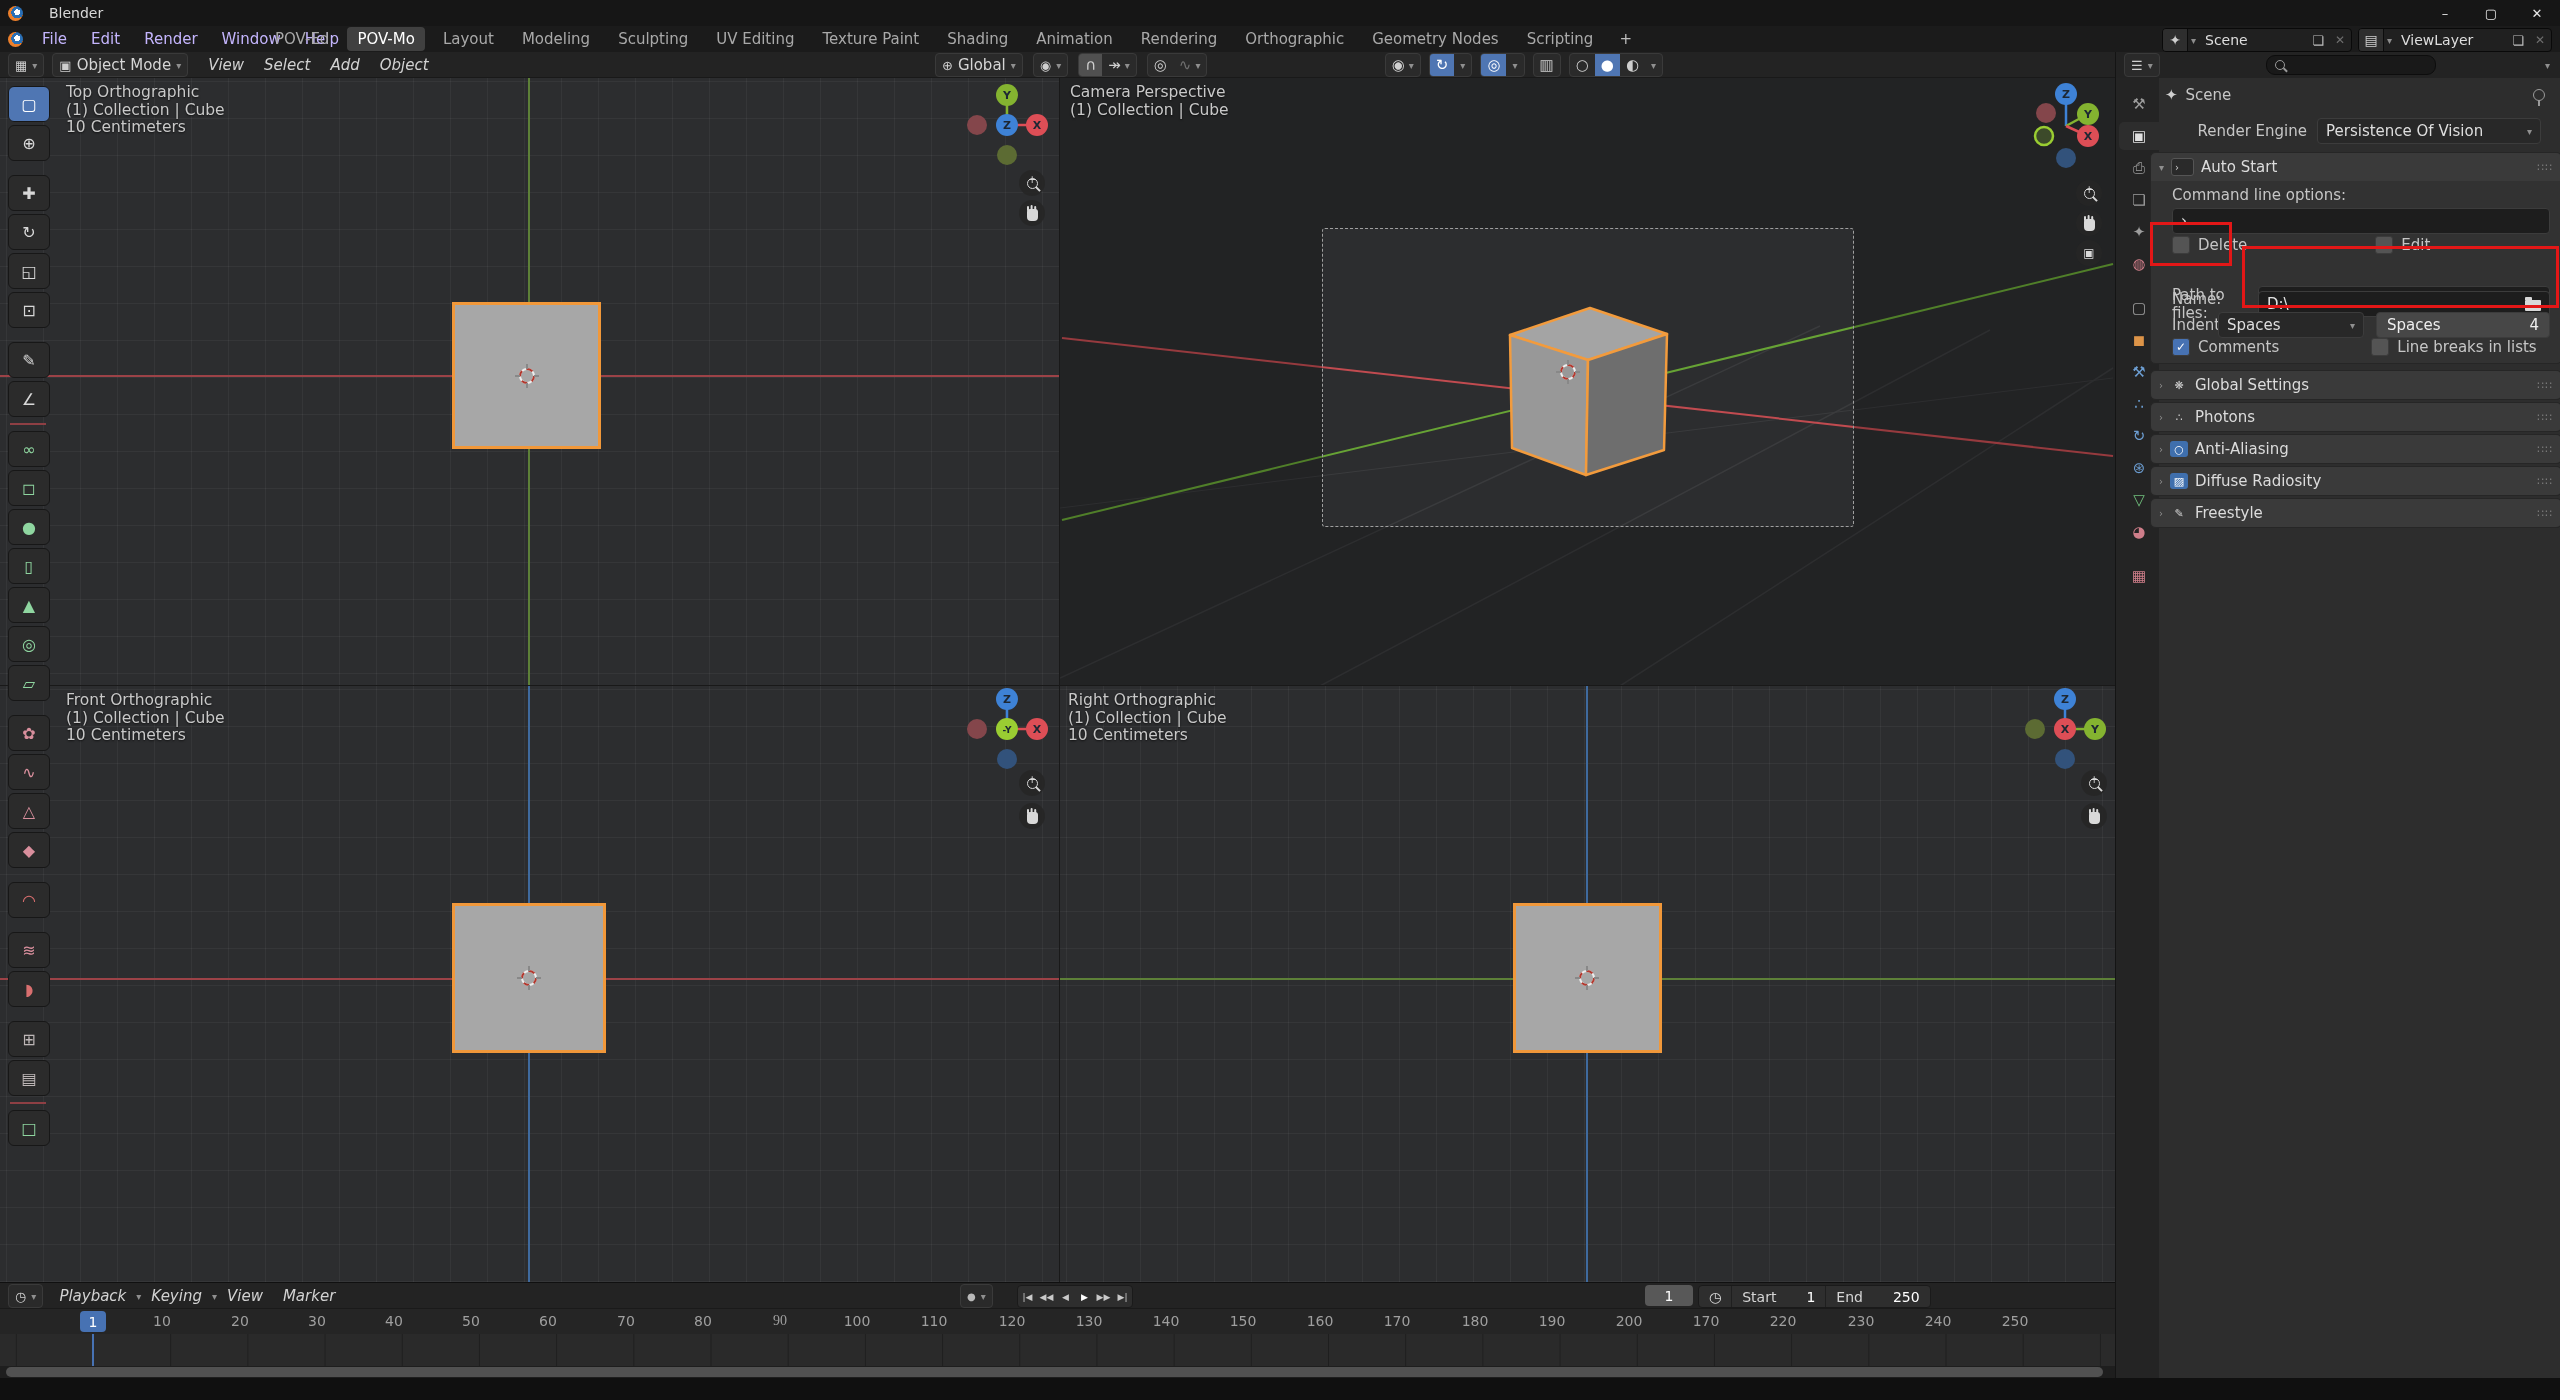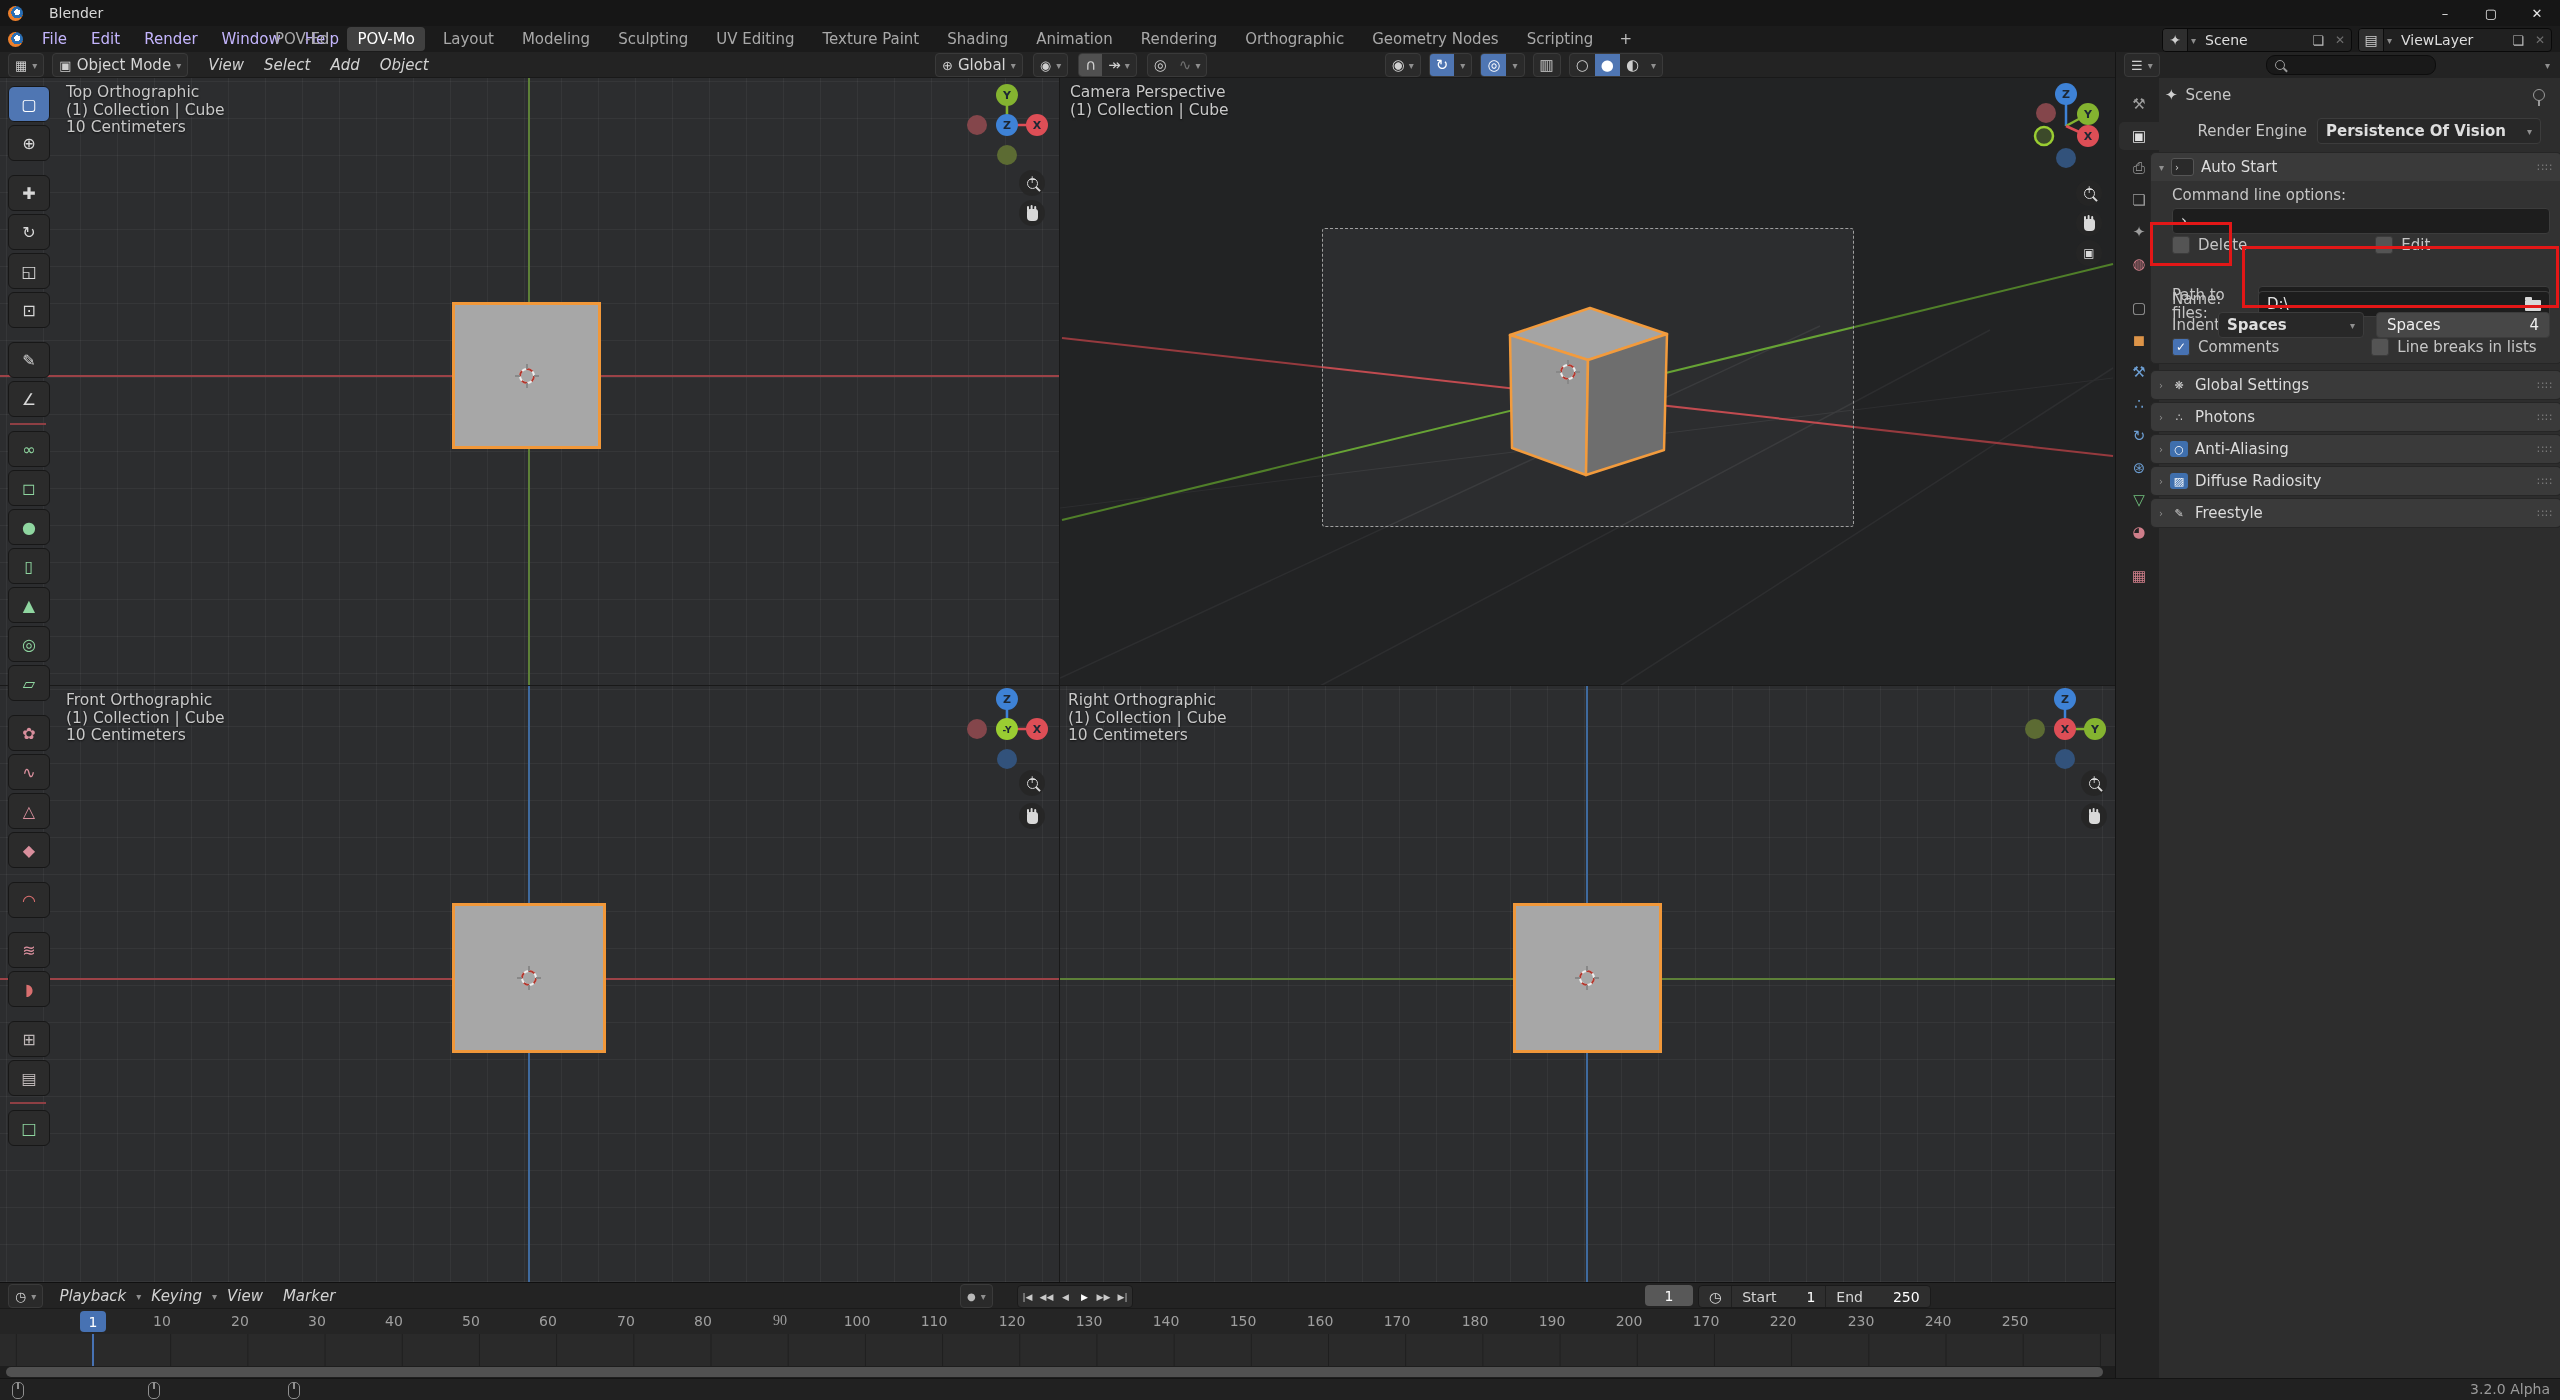--- a/index.html
+++ b/index.html
@@ -130,21 +130,21 @@
   .props-rail{position:absolute;left:2116px;top:78px;width:43px;height:1300px;background:#242424;}
   .ptab{position:absolute;left:3px;width:40px;height:28px;display:flex;align-items:center;justify-content:center;
         font-size:15px;color:#9d9d9d;border-radius:5px 0 0 5px;}
   .ptab.active{background:#2d2d2d;color:#e0e0e0;}
   .pt-blue{color:#6d9fd4;} .pt-orange{color:#dd9448;} .pt-green{color:#6fbf7c;} .pt-pink{color:#cf7e8a;}
   .props-content{position:absolute;left:2159px;top:78px;width:401px;height:1300px;background:#2d2d2d;}
   .prow{position:absolute;display:flex;align-items:center;font-size:15px;color:#c6c6c6;}
   .field{background:#1d1d1d;border:1px solid #3c3c3c;border-radius:4px;height:24px;display:flex;
          align-items:center;padding:0 8px;color:#e3e3e3;}
   .drop{background:#282828;border:1px solid #3c3c3c;border-radius:4px;height:24px;display:flex;
-        align-items:center;padding:0 8px;color:#dedede;justify-content:space-between;font-weight:bold;}
+        align-items:center;padding:0 8px;color:#dedede;justify-content:space-between;}
   .slider{background:#474747;border:1px solid #3c3c3c;border-radius:4px;height:24px;display:flex;
           align-items:center;justify-content:space-between;padding:0 10px;color:#eee;}
   .cbx{width:16px;height:16px;border-radius:3px;background:#545454;border:1px solid #3c3c3c;
        display:flex;align-items:center;justify-content:center;font-size:12px;color:transparent;margin-right:8px;}
   .cbx.on{background:#4772b3;color:#fff;}
   .panel{position:absolute;left:-9px;width:410px;background:#323232;border-radius:5px;border:1px solid #262626;}
   .panel-head{height:28px;background:#3a3a3a;border-radius:5px 5px 0 0;display:flex;align-items:center;
               padding:0 8px;gap:7px;color:#dcdcdc;font-size:15px;}
   .panel-head.closed{border-radius:5px;}
   .drag{margin-left:auto;color:#7c7c7c;font-size:11px;letter-spacing:1px;}
@@ -797,20 +797,14 @@
         <span class="chip" style="color:#cfcfcf;">✎</span>
         <span>Freestyle</span>
         <span class="drag">∷∷</span>
       </div>
     </div>
   </div>
 
   <div class="annot" style="left:2150px;top:222px;width:76px;height:38px;"></div>
   <div class="annot" style="left:2242px;top:246px;width:311px;height:56px;"></div>
 
-  <div class="statusbar">
-    <span class="mouse-ico" style="left:12px;"></span>
-    <span class="mouse-ico" style="left:148px;"></span>
-    <span class="mouse-ico" style="left:288px;"></span>
-    <span class="version">3.2.0 Alpha</span>
-  </div>
 
 </div>
 
 </body></html>

